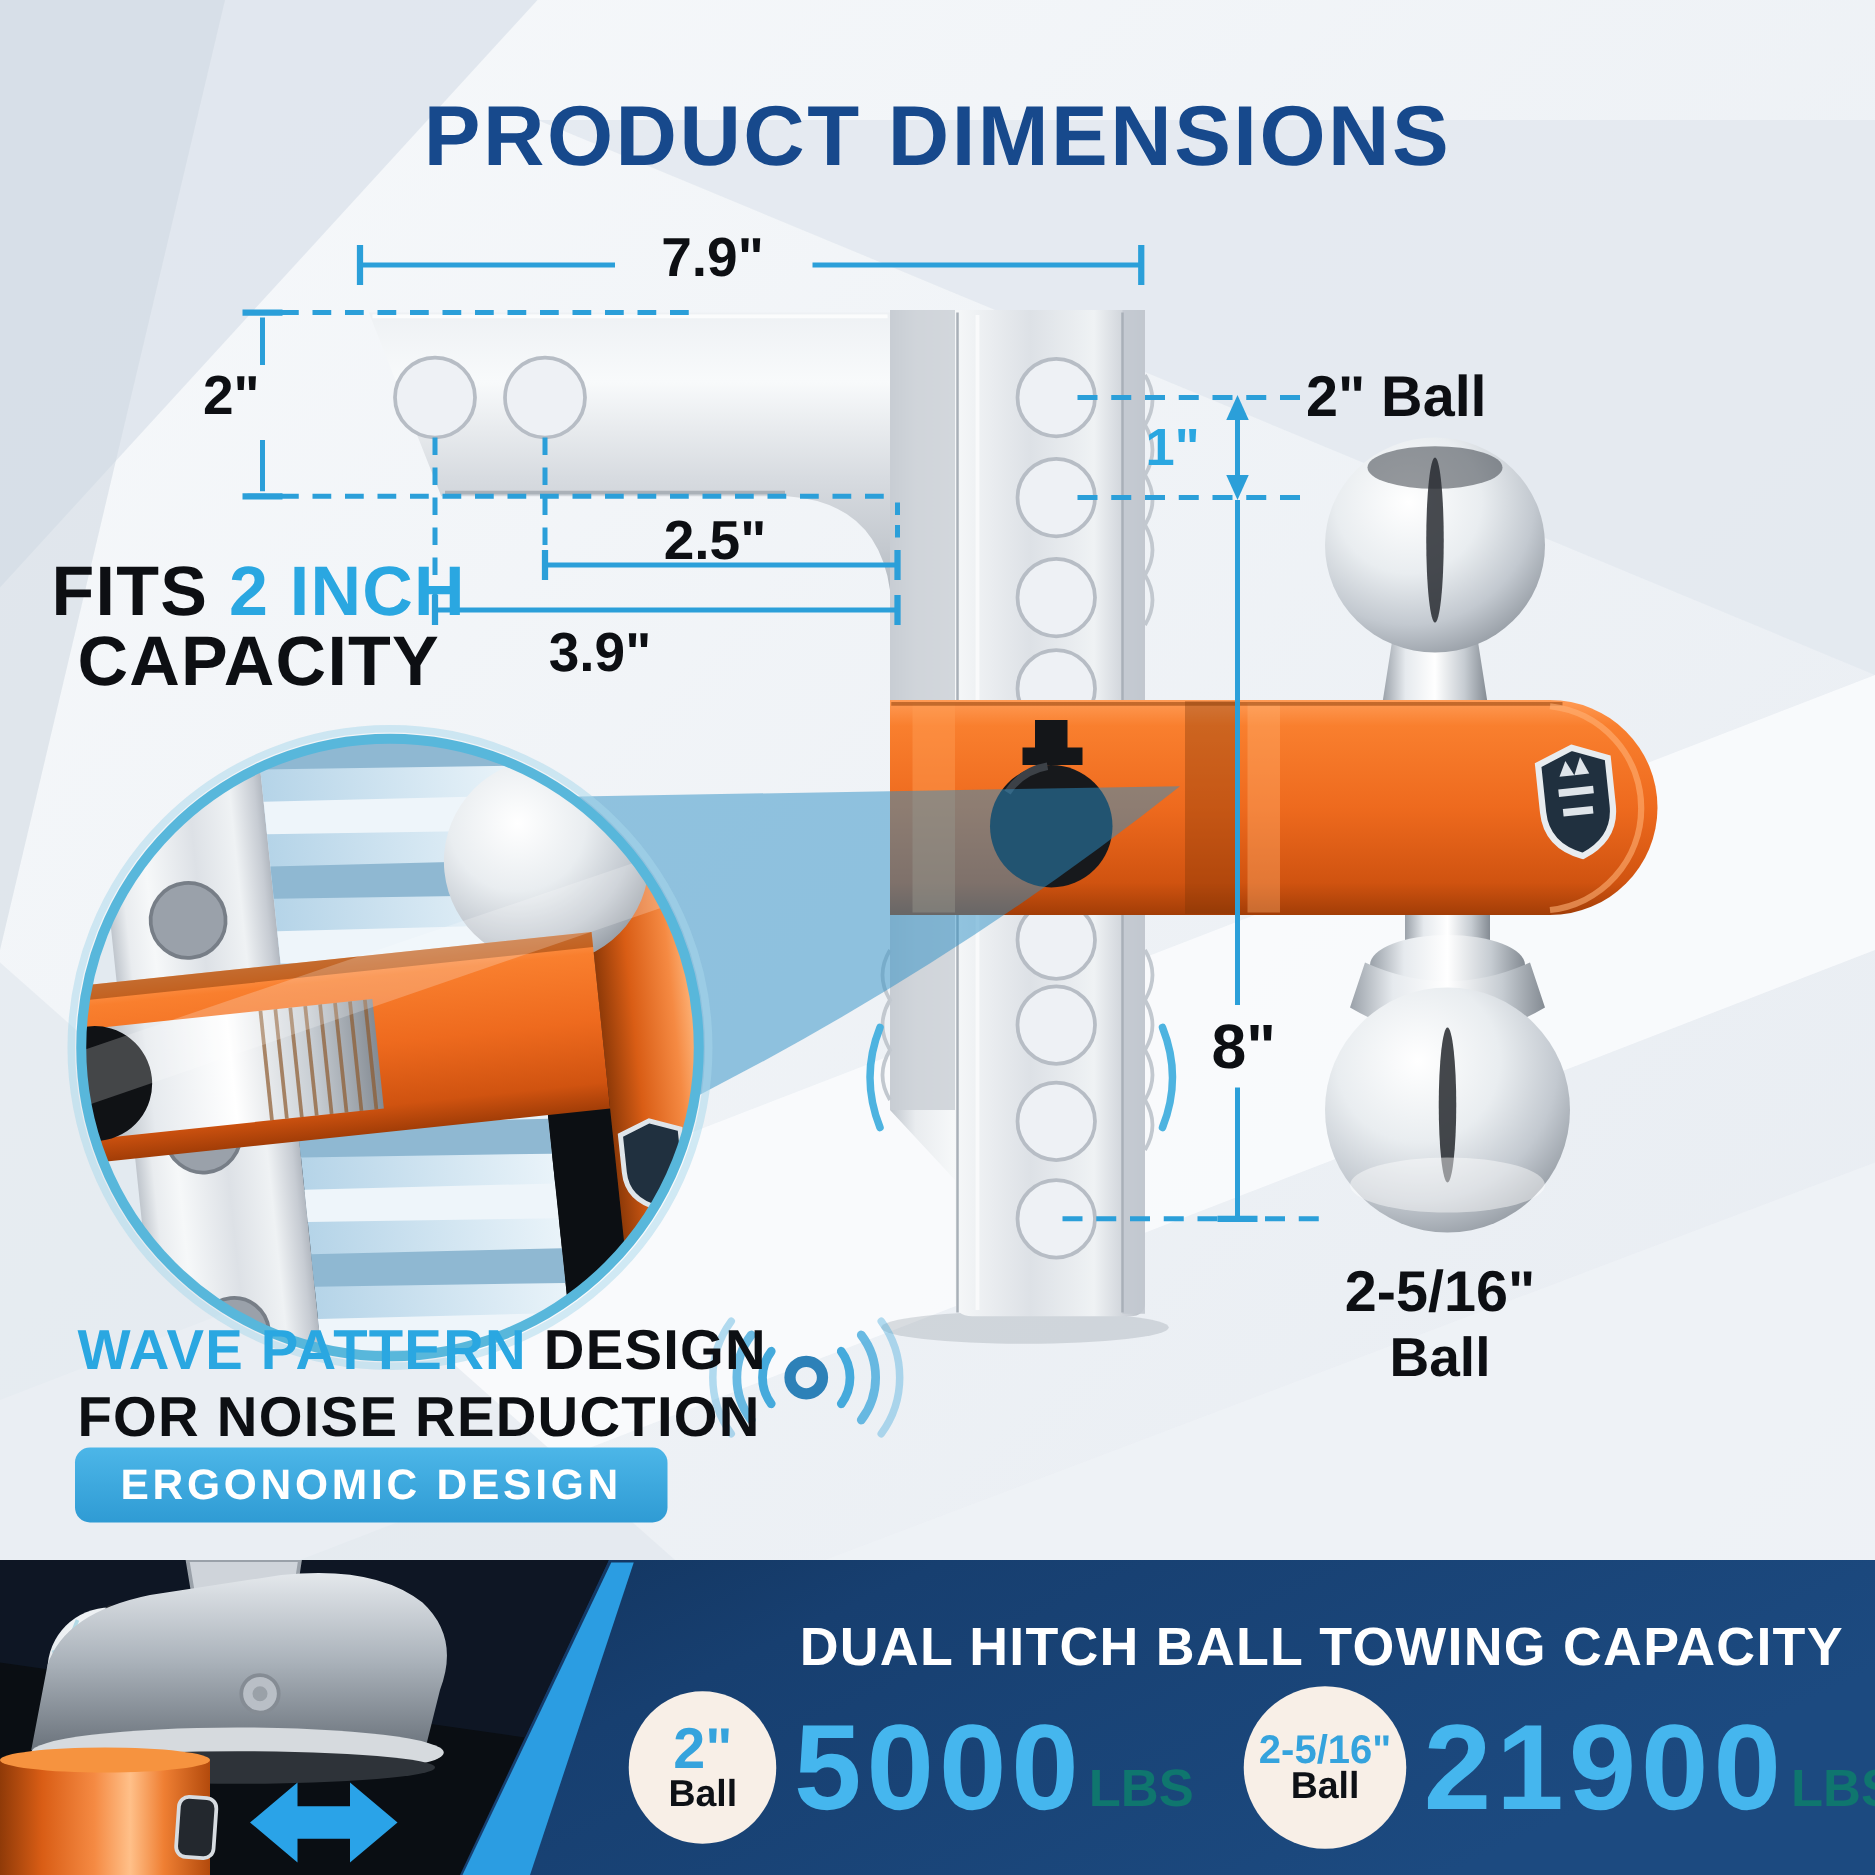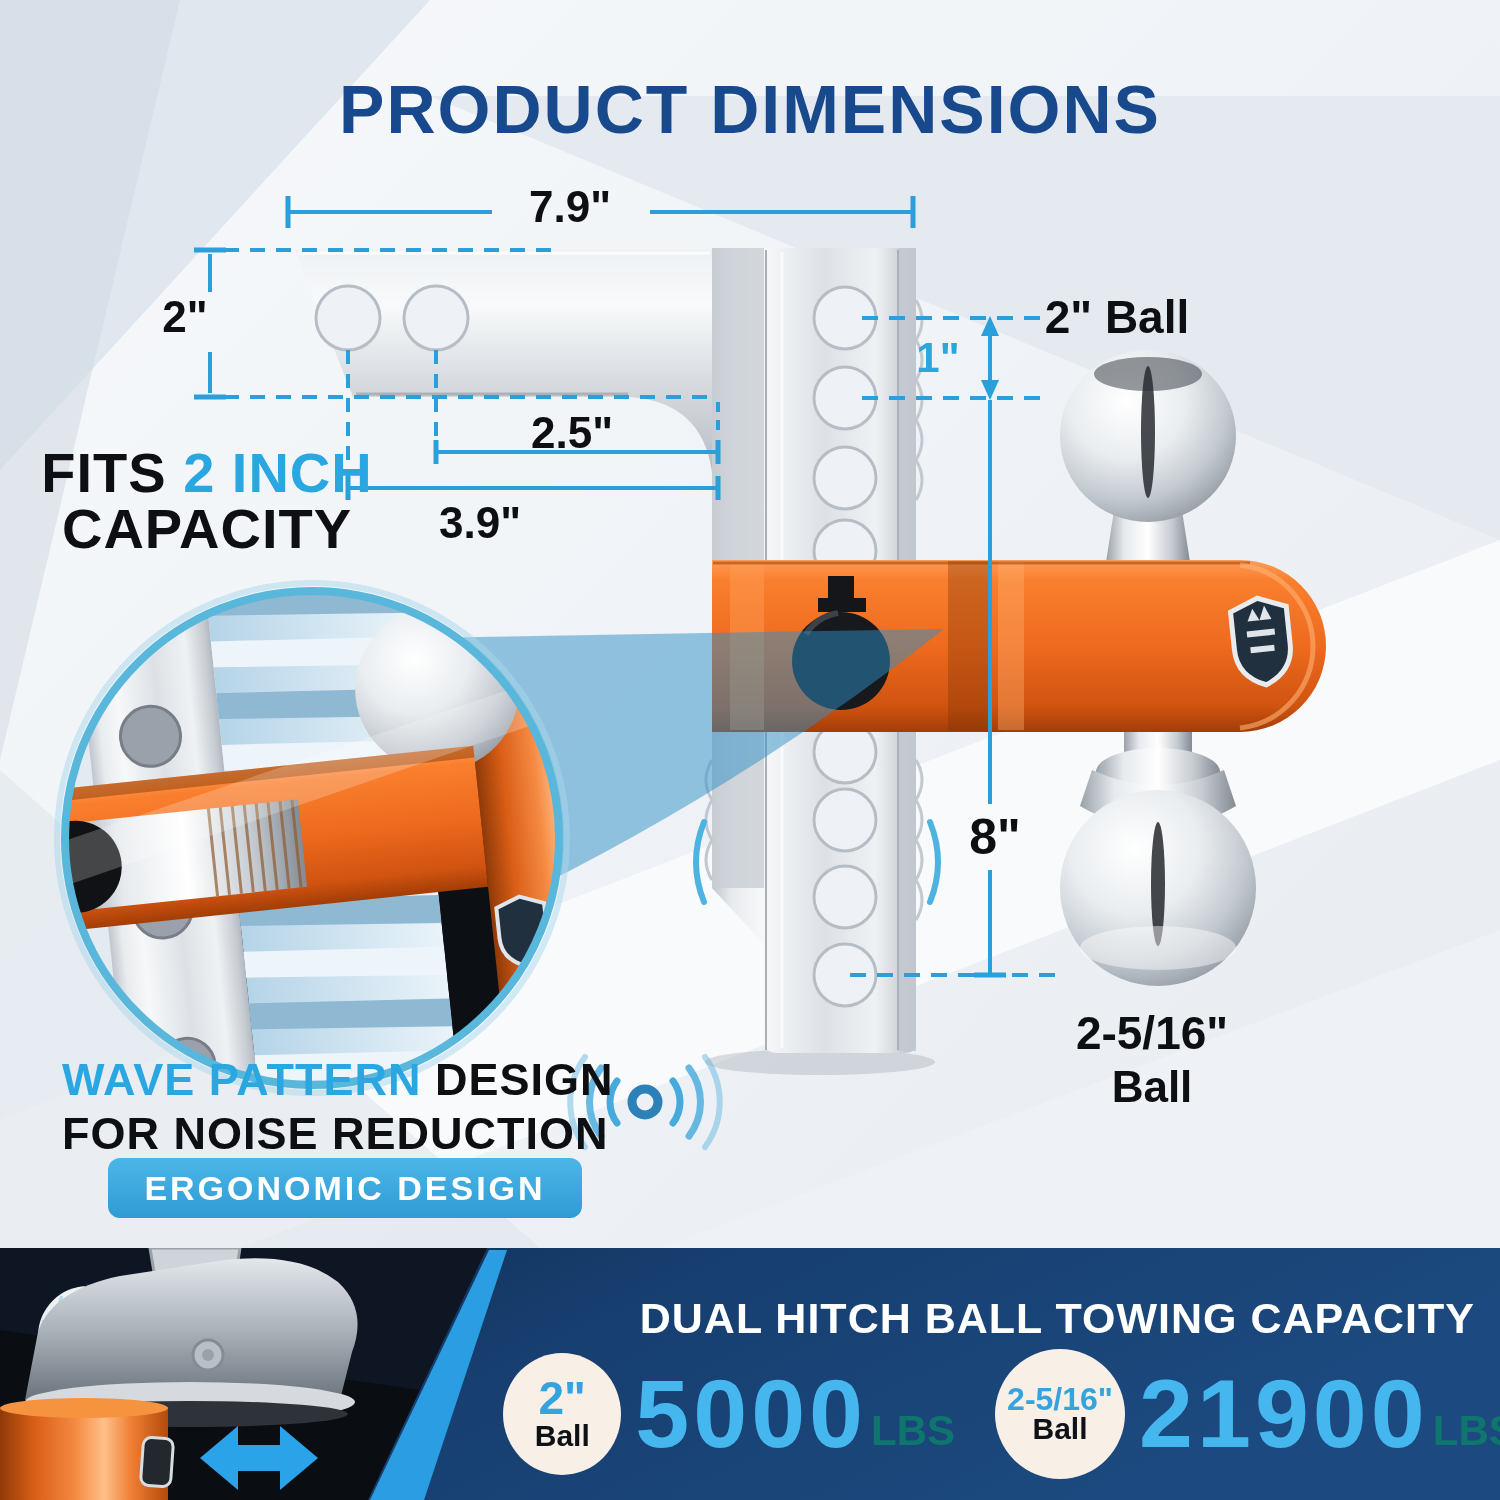--- a/index.html
+++ b/index.html
@@ -16,21 +16,21 @@
   .dim{font-size:44px;}
   .dim-blue{color:#2aa7e1;}
   .fits{font-size:56px;letter-spacing:1px;text-align:right;}
   .fits .hl{color:#2aa7e1;}
   .wave{font-size:45px;letter-spacing:1px;}
   .wave .hl{color:#2aa7e1;}
   .ergo{
     position:absolute;left:60px;top:1158px;width:474px;height:60px;
     background:linear-gradient(180deg,#4cb6e8,#2f9bd4);
     border-radius:12px;display:flex;align-items:center;justify-content:center;
-    color:#ffffff;font-size:34px;font-weight:700;letter-spacing:3px;margin-left:48px;
+    color:#ffffff;font-size:34px;font-weight:700;letter-spacing:3px;
   }
   .cap-head{
     position:absolute;left:545px;top:1294px;width:930px;text-align:right;
     color:#ffffff;font-size:43px;font-weight:800;letter-spacing:1px;
   }
   .cap-row{
     position:absolute;left:535px;top:1348px;width:950px;height:132px;
     display:flex;align-items:center;justify-content:center;gap:14px;
   }
   .ball-circle{

